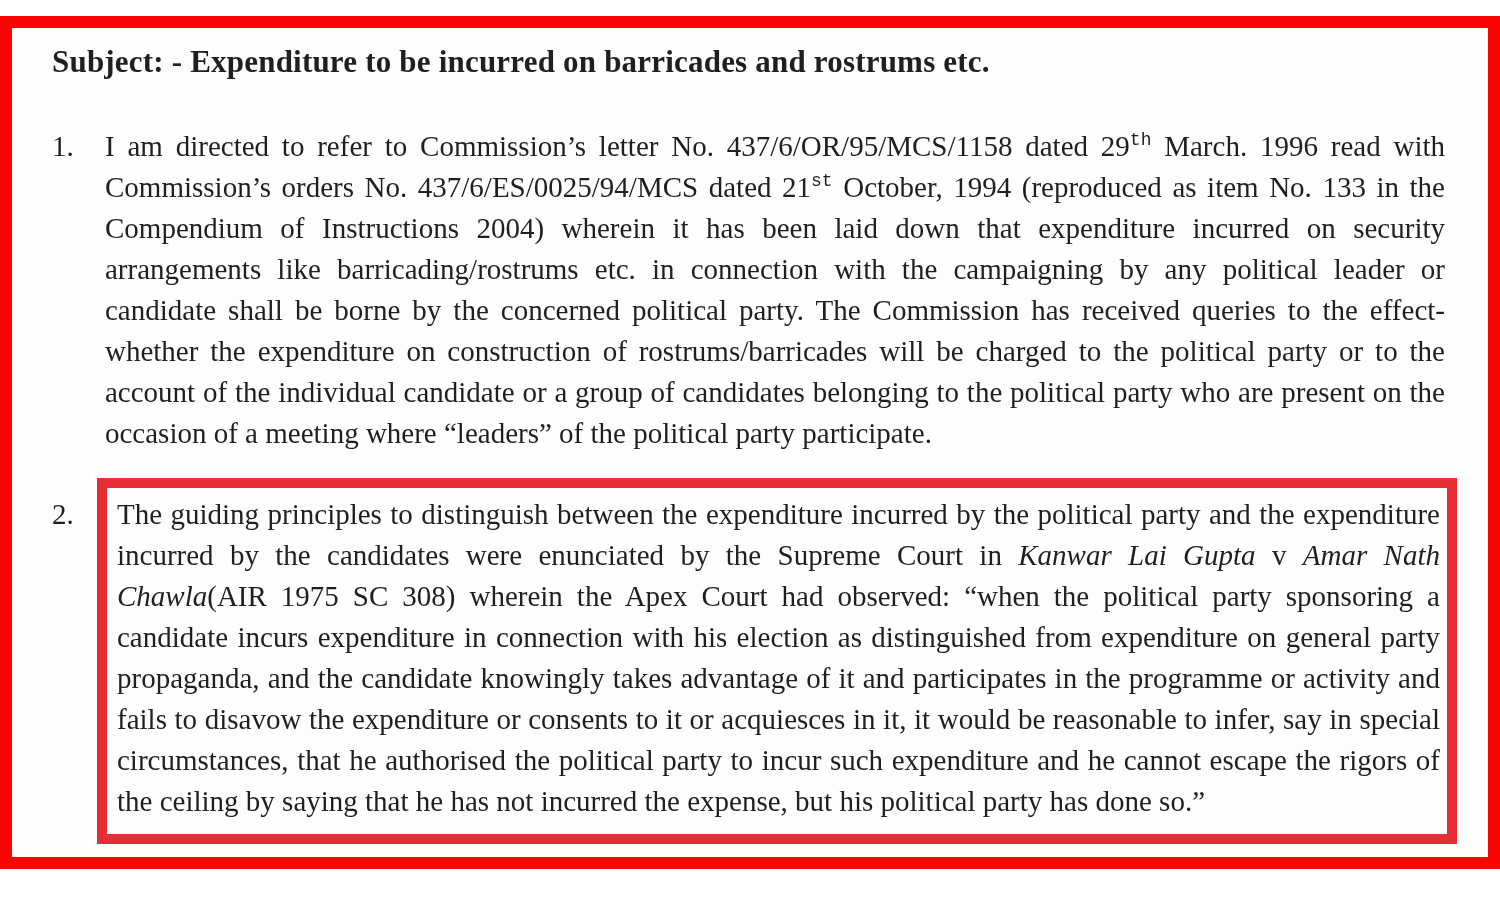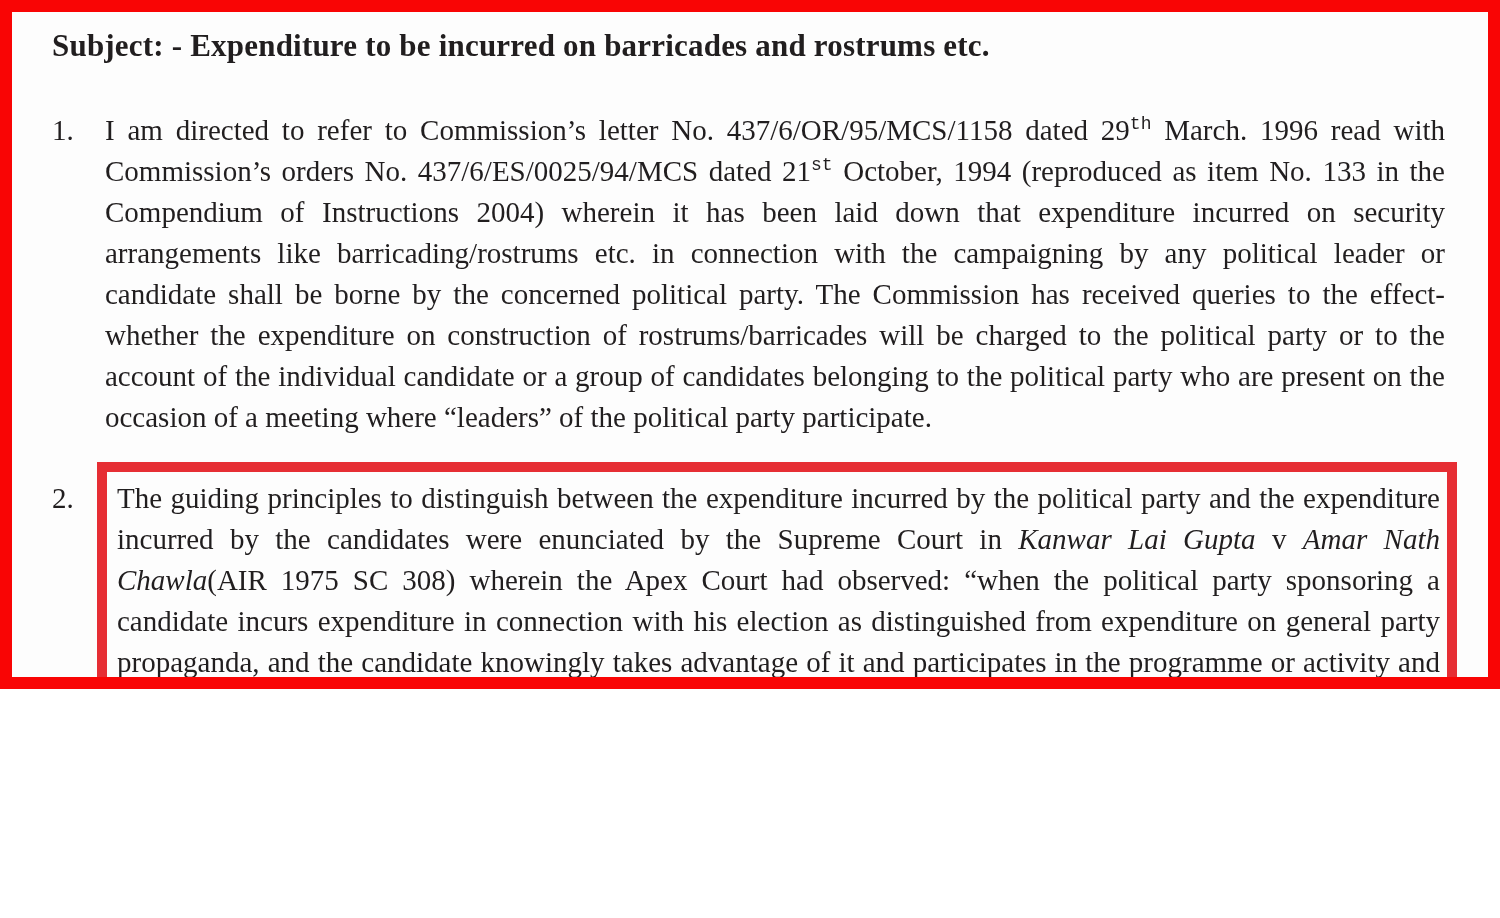--- a/index.html
+++ b/index.html
@@ -1,25 +1,26 @@
 <!DOCTYPE html>
 <html style="--outer-border: #f90505; --highlight-border: #e62e34; --page-bg: #fdfdfd; --text-color: #211e1f;"><head>
 <meta charset="utf-8">
 <style>
   html, body { margin: 0; padding: 0; background: #ffffff; }
   .page {
     position: relative;
     width: 1500px;
-    height: 689px;
+    height: 853px;
     box-sizing: border-box;
     border: 12px solid var(--outer-border, #f90505);
     background: var(--page-bg, #fdfdfd);
     font-family: "Liberation Serif", "DejaVu Serif", serif;
     color: var(--text-color, #211e1f);
     overflow: hidden;
+    margin-top: 16px;
   }
   .content {
     padding: 14px 43px 0 28px;
     box-sizing: border-box;
   }
   .subject {
     margin: 0 0 0 12px;
     font-size: 31px;
     line-height: 40px;
     font-weight: bold;

